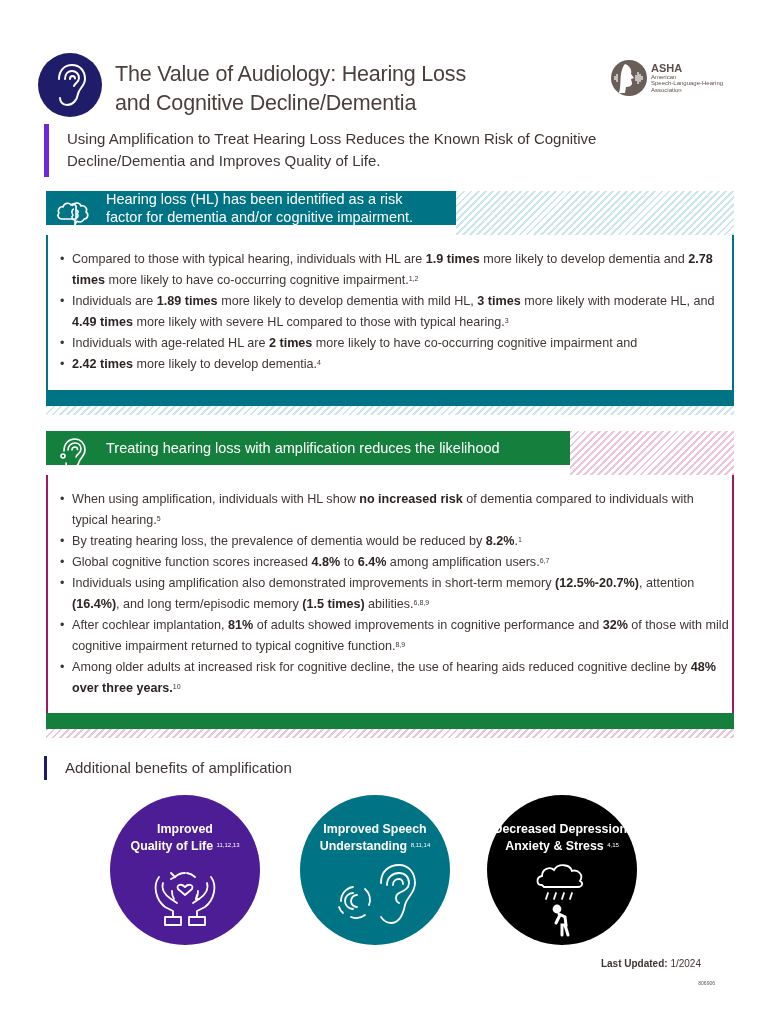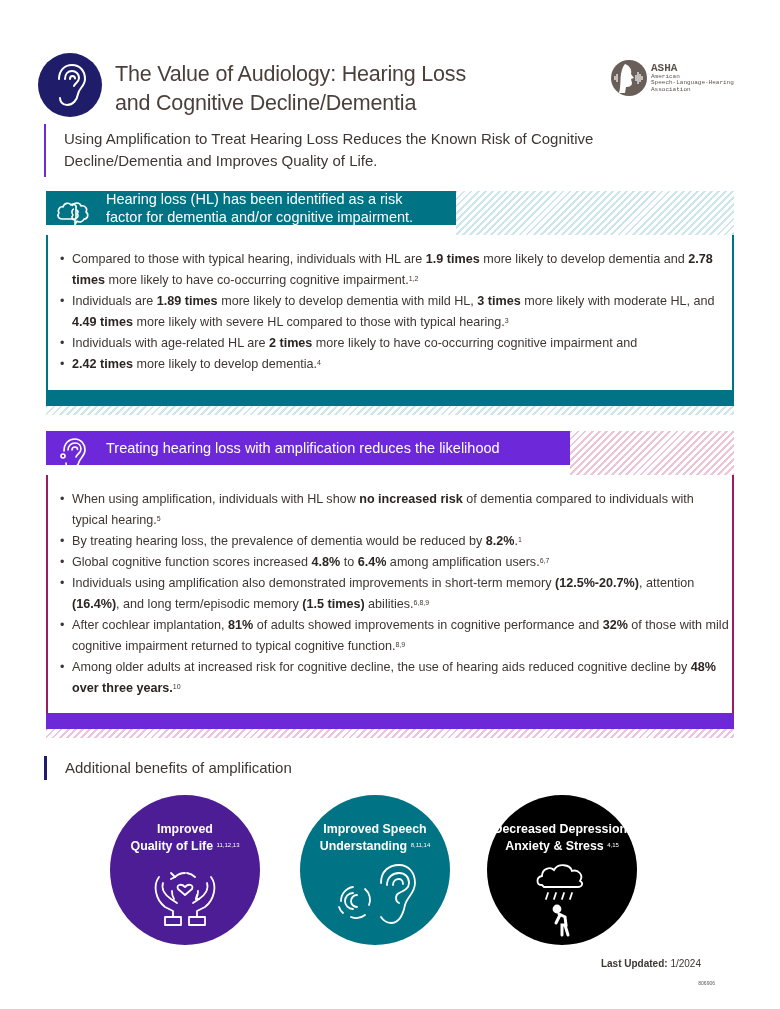--- a/index.html
+++ b/index.html
@@ -2,45 +2,45 @@
 <html><head>
 <meta charset="utf-8">
 <style>
   * { box-sizing: border-box; margin: 0; padding: 0; }
   html, body { width: 780px; height: 1009px; background: #ffffff; overflow: hidden; }
   body { font-family: "Liberation Sans", "DejaVu Sans", sans-serif; color: #3f3633; position: relative; }
 
   
   .hdr-icon { position: absolute; left: 38px; top: 53px; width: 64px; height: 64px; border-radius: 50%; background: #1f1d69; display: flex; align-items: center; justify-content: center; }
   .hdr-title { position: absolute; left: 115px; top: 60px; font-size: 21.5px; line-height: 29px; color: #4a3f3b; letter-spacing: -0.2px; }
-  .logo { position: absolute; left: 611px; top: 60px; display: flex; align-items: center; gap: 4px; font-family: Liberation Mono, monospace; }
+  .logo { position: absolute; left: 611px; top: 60px; display: flex; align-items: center; gap: 4px; }
   .logo-mark { width: 36px; height: 36px; border-radius: 50%; background: #6a5e59; position: relative; overflow: hidden; }
   .logo-text .logo-name { font-weight: bold; font-size: 11px; color: #5c514d; line-height: 11px; }
   .logo-text .logo-sub { font-size: 6px; color: #5c514d; line-height: 6.5px; }
 
-  .subtitle { position: absolute; left: 44px; top: 124px; padding-left: 18px; border-left: 2px solid #6d28d9; height: 53px; font-size: 15px; line-height: 22px; color: #3f3633; padding-top: 4px; }
+  .subtitle { position: absolute; left: 44px; top: 124px; padding-left: 18px; border-left: 5px solid #6d28d9; height: 53px; font-size: 15px; line-height: 22px; color: #3f3633; padding-top: 4px; }
 
   
   .section { position: absolute; left: 46px; width: 688px; }
   .sec-head { position: absolute; left: 0; top: 0; height: 34px; width: 410px; display: flex; align-items: center; padding-left: 60px; color: #fff; font-size: 14.5px; line-height: 18px; }
   .sec-head .sec-icon { position: absolute; left: 10px; top: 6px; width: 36px; height: 32px; }
   .hatch { position: absolute; right: 0; top: 0; height: 44px; width: 278px; }
   .sec-body { position: absolute; left: 0; top: 44px; width: 688px; border-left: 2px solid; border-right: 2px solid; padding: 14px 0 0 12px; font-size: 12.6px; line-height: 21px; color: #3f3633; }
   .sec-body ul { list-style: none; }
   .sec-body li { position: relative; padding-left: 12px; }
   .sec-body li::before { content: "•"; position: absolute; left: 0; top: 0; }
   .sec-body b { font-weight: bold; color: #2d2523; }
   .sec-body sup { font-size: 7px; vertical-align: top; position: relative; top: -2px; }
   .sec-foot { position: absolute; left: 0; width: 688px; height: 16px; }
   .sec-foot-hatch { position: absolute; left: 0; width: 688px; height: 9px; }
 
   .teal { background: #007385; }
   .teal-b { border-color: #007385; }
   .teal-h { background: repeating-linear-gradient(135deg, #cde6ec 0 2px, #ffffff 2px 5px); }
-  .plum { background: #6d28d9; }
+  .plum { background: #15803d; }
   .plum-b { border-color: #9b1c62; }
   .plum-h { background: repeating-linear-gradient(135deg, #ecc6d8 0 2px, #ffffff 2px 5px); }
 
   
   .add-title { position: absolute; left: 44px; top: 756px; padding-left: 18px; border-left: 3px solid #1f1d69; height: 24px; font-size: 15px; line-height: 24px; color: #3f3633; }
   .circle { position: absolute; top: 795px; width: 150px; height: 150px; border-radius: 50%; color: #fff; text-align: center; font-weight: bold; font-size: 12.4px; line-height: 17px; padding-top: 26px; }
   .circle sup { font-size: 6px; font-weight: normal; vertical-align: top; position: relative; top: -1px; }
   .circle svg { display: block; margin: 6px auto 0; }
   .c1 { left: 110px; background: #4c1d95; }
   .c2 { left: 300px; background: #007385; }

